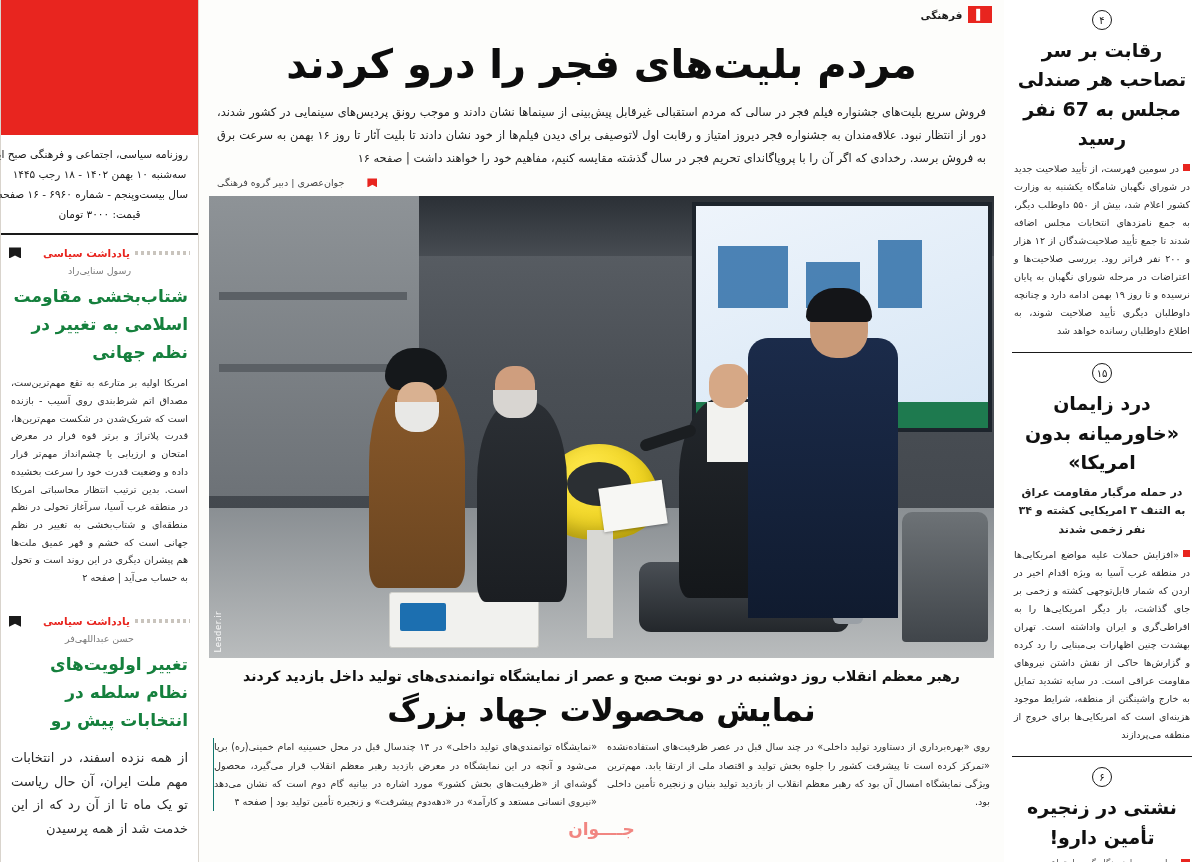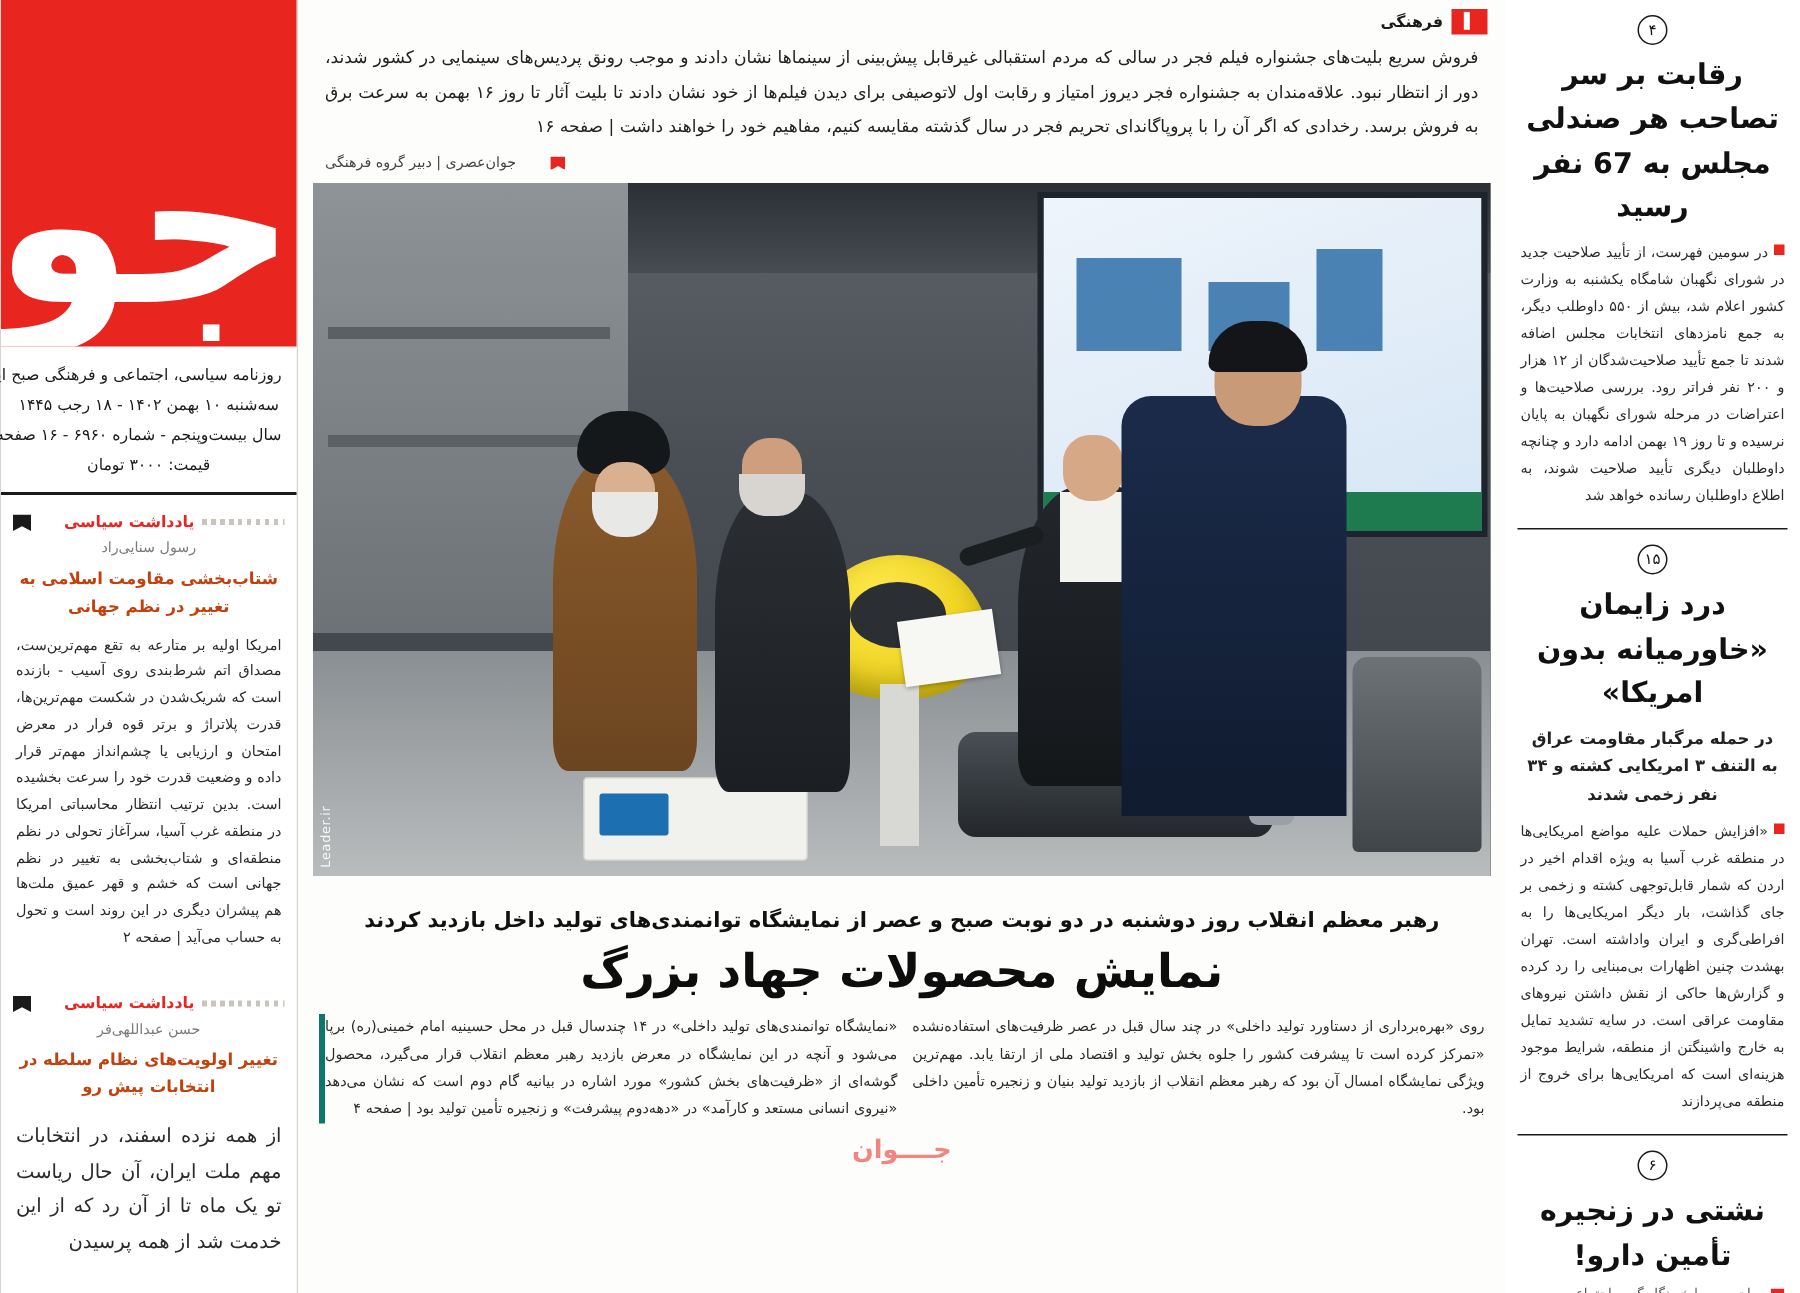--- a/index.html
+++ b/index.html
@@ -81,25 +81,24 @@
     background: repeating-linear-gradient(90deg,#c9c4bd 0 3px, transparent 3px 6px);
   }
 
   .byline {
     font-size: 9.5px;
     color: #7a7a7a;
     text-align: center;
     padding: 2px 8px 4px 8px;
   }
   .r-headline {
-    font-size: 11px;
+    font-size: 17px;
     font-weight: bold;
     line-height: 1.65;
-    text-align: center;
-    color: #c2410c;
+    color: #15803d;
     padding: 2px 10px 8px 10px;
   }
   .r-body {
     font-size: 9.6px;
     line-height: 1.85;
     text-align: justify;
     color: #2b2b2b;
     padding: 0 10px 8px 10px;
     column-count: 1;
   }
@@ -193,40 +192,39 @@
     transform: rotate(180deg);
     opacity: .9;
     letter-spacing: .5px;
   }
   .photo-caption {
     font-size: 14px;
     font-weight: bold;
     text-align: center;
     padding: 10px 6px 6px 6px;
     color: #111;
-    margin-top: 12px;
   }
   .sub-headline {
     font-size: 31px;
     font-weight: bold;
     text-align: center;
     color: #0d0d0d;
     padding: 2px 4px 10px 4px;
   }
   .three-cols {
     display: flex;
     gap: 10px;
     padding: 0 6px 6px 6px;
     font-size: 9.6px;
     line-height: 1.9;
     text-align: justify;
     color: #2b2b2b;
   }
   .three-cols > div { flex: 1 1 0; min-width: 0; }
-  .col-sep { border-left: 4px solid #0f766e; }
+  .col-sep { border-left: 1px solid #0f766e; }
   .bottom-brand {
     text-align: center;
     color: #e8251f;
     font-size: 17px;
     font-weight: bold;
     letter-spacing: 4px;
     opacity: .55;
     padding: 2px 0 6px 0;
   }
 
@@ -375,20 +373,21 @@
   </div>
 
   <div class="center-col">
 
     <div class="topbar">
       <span class="tag">▌</span>
       <span class="tag2">فرهنگی</span>
       <span class="spacer"></span>
     </div>
 
+    <div class="lead-headline">مردم بلیت‌های فجر را درو کردند</div>
     <div class="lead-body">فروش سریع بلیت‌های جشنواره فیلم فجر در سالی که مردم استقبالی غیرقابل پیش‌بینی از سینماها نشان دادند و موجب رونق پردیس‌های سینمایی در کشور شدند، دور از انتظار نبود. علاقه‌مندان به جشنواره فجر دیروز امتیاز و رقابت اول لاتوصیفی برای دیدن فیلم‌ها از خود نشان دادند تا بلیت آثار تا روز ۱۶ بهمن به سرعت برق به فروش برسد. رخدادی که اگر آن را با پروپاگاندای تحریم فجر در سال گذشته مقایسه کنیم، مفاهیم خود را خواهند داشت | صفحه ۱۶</div>
     <div class="lead-byline">
       <span class="mk"></span>
       <span>جوان‌عصری | دبیر گروه فرهنگی</span>
     </div>
 
     <div class="photo-wrap">
       <div class="photo-scene">
         <div class="ceil"></div>
         <div class="wall-l">

